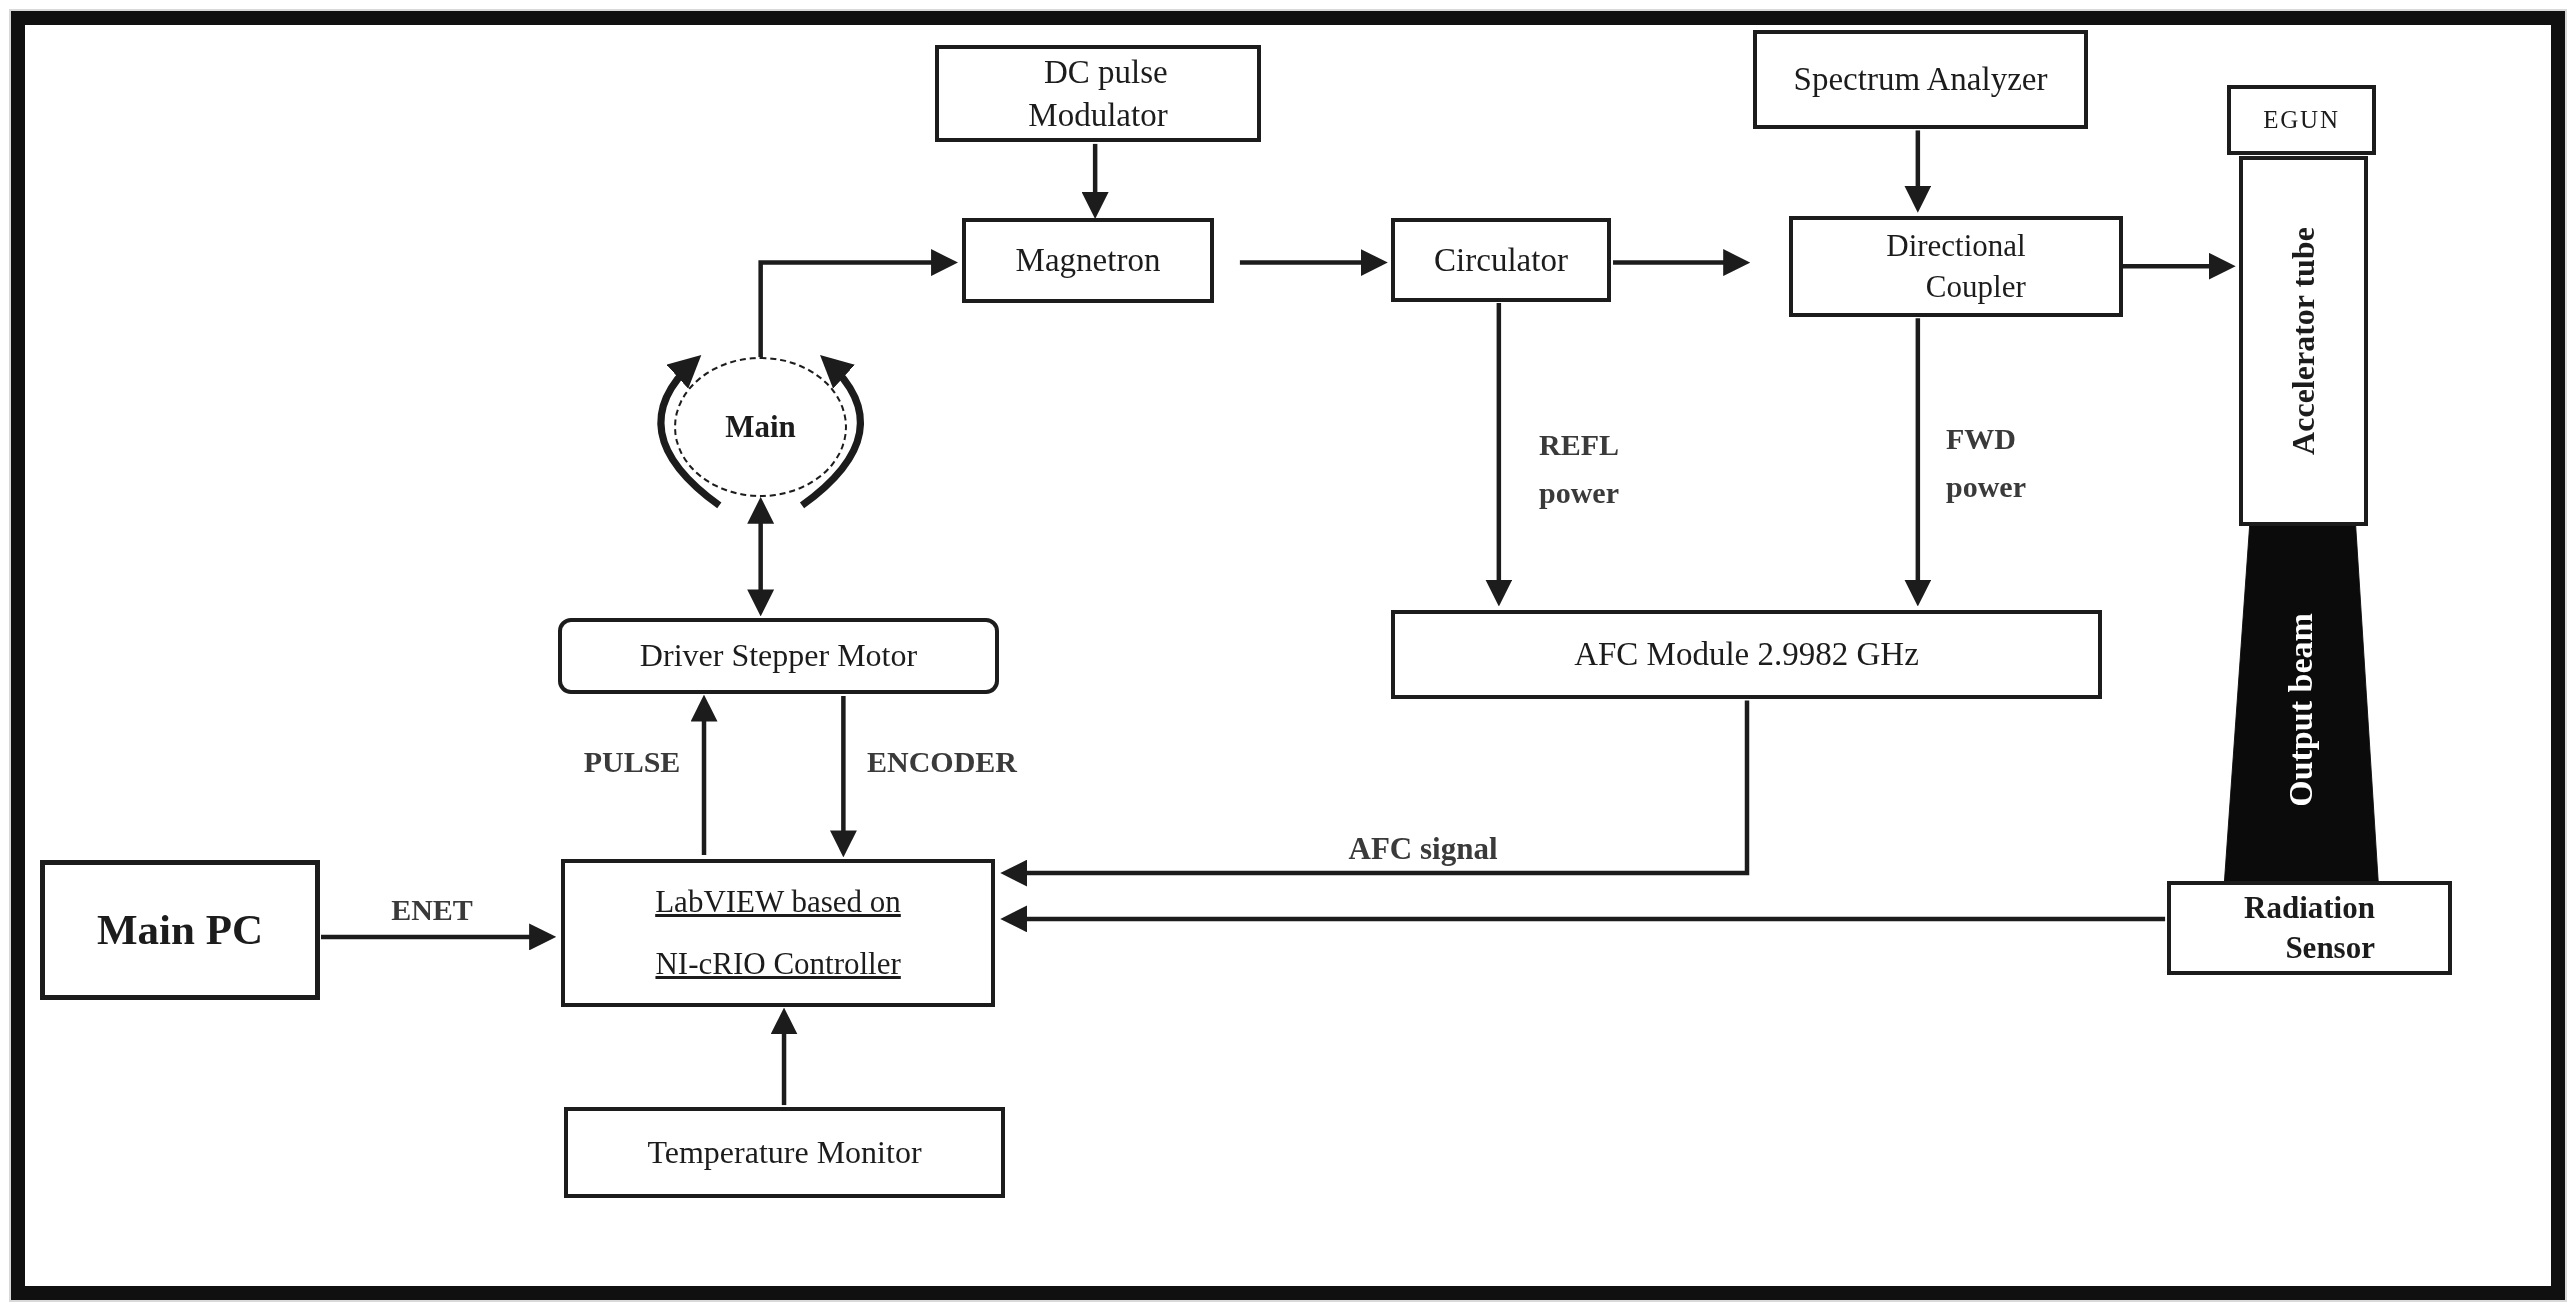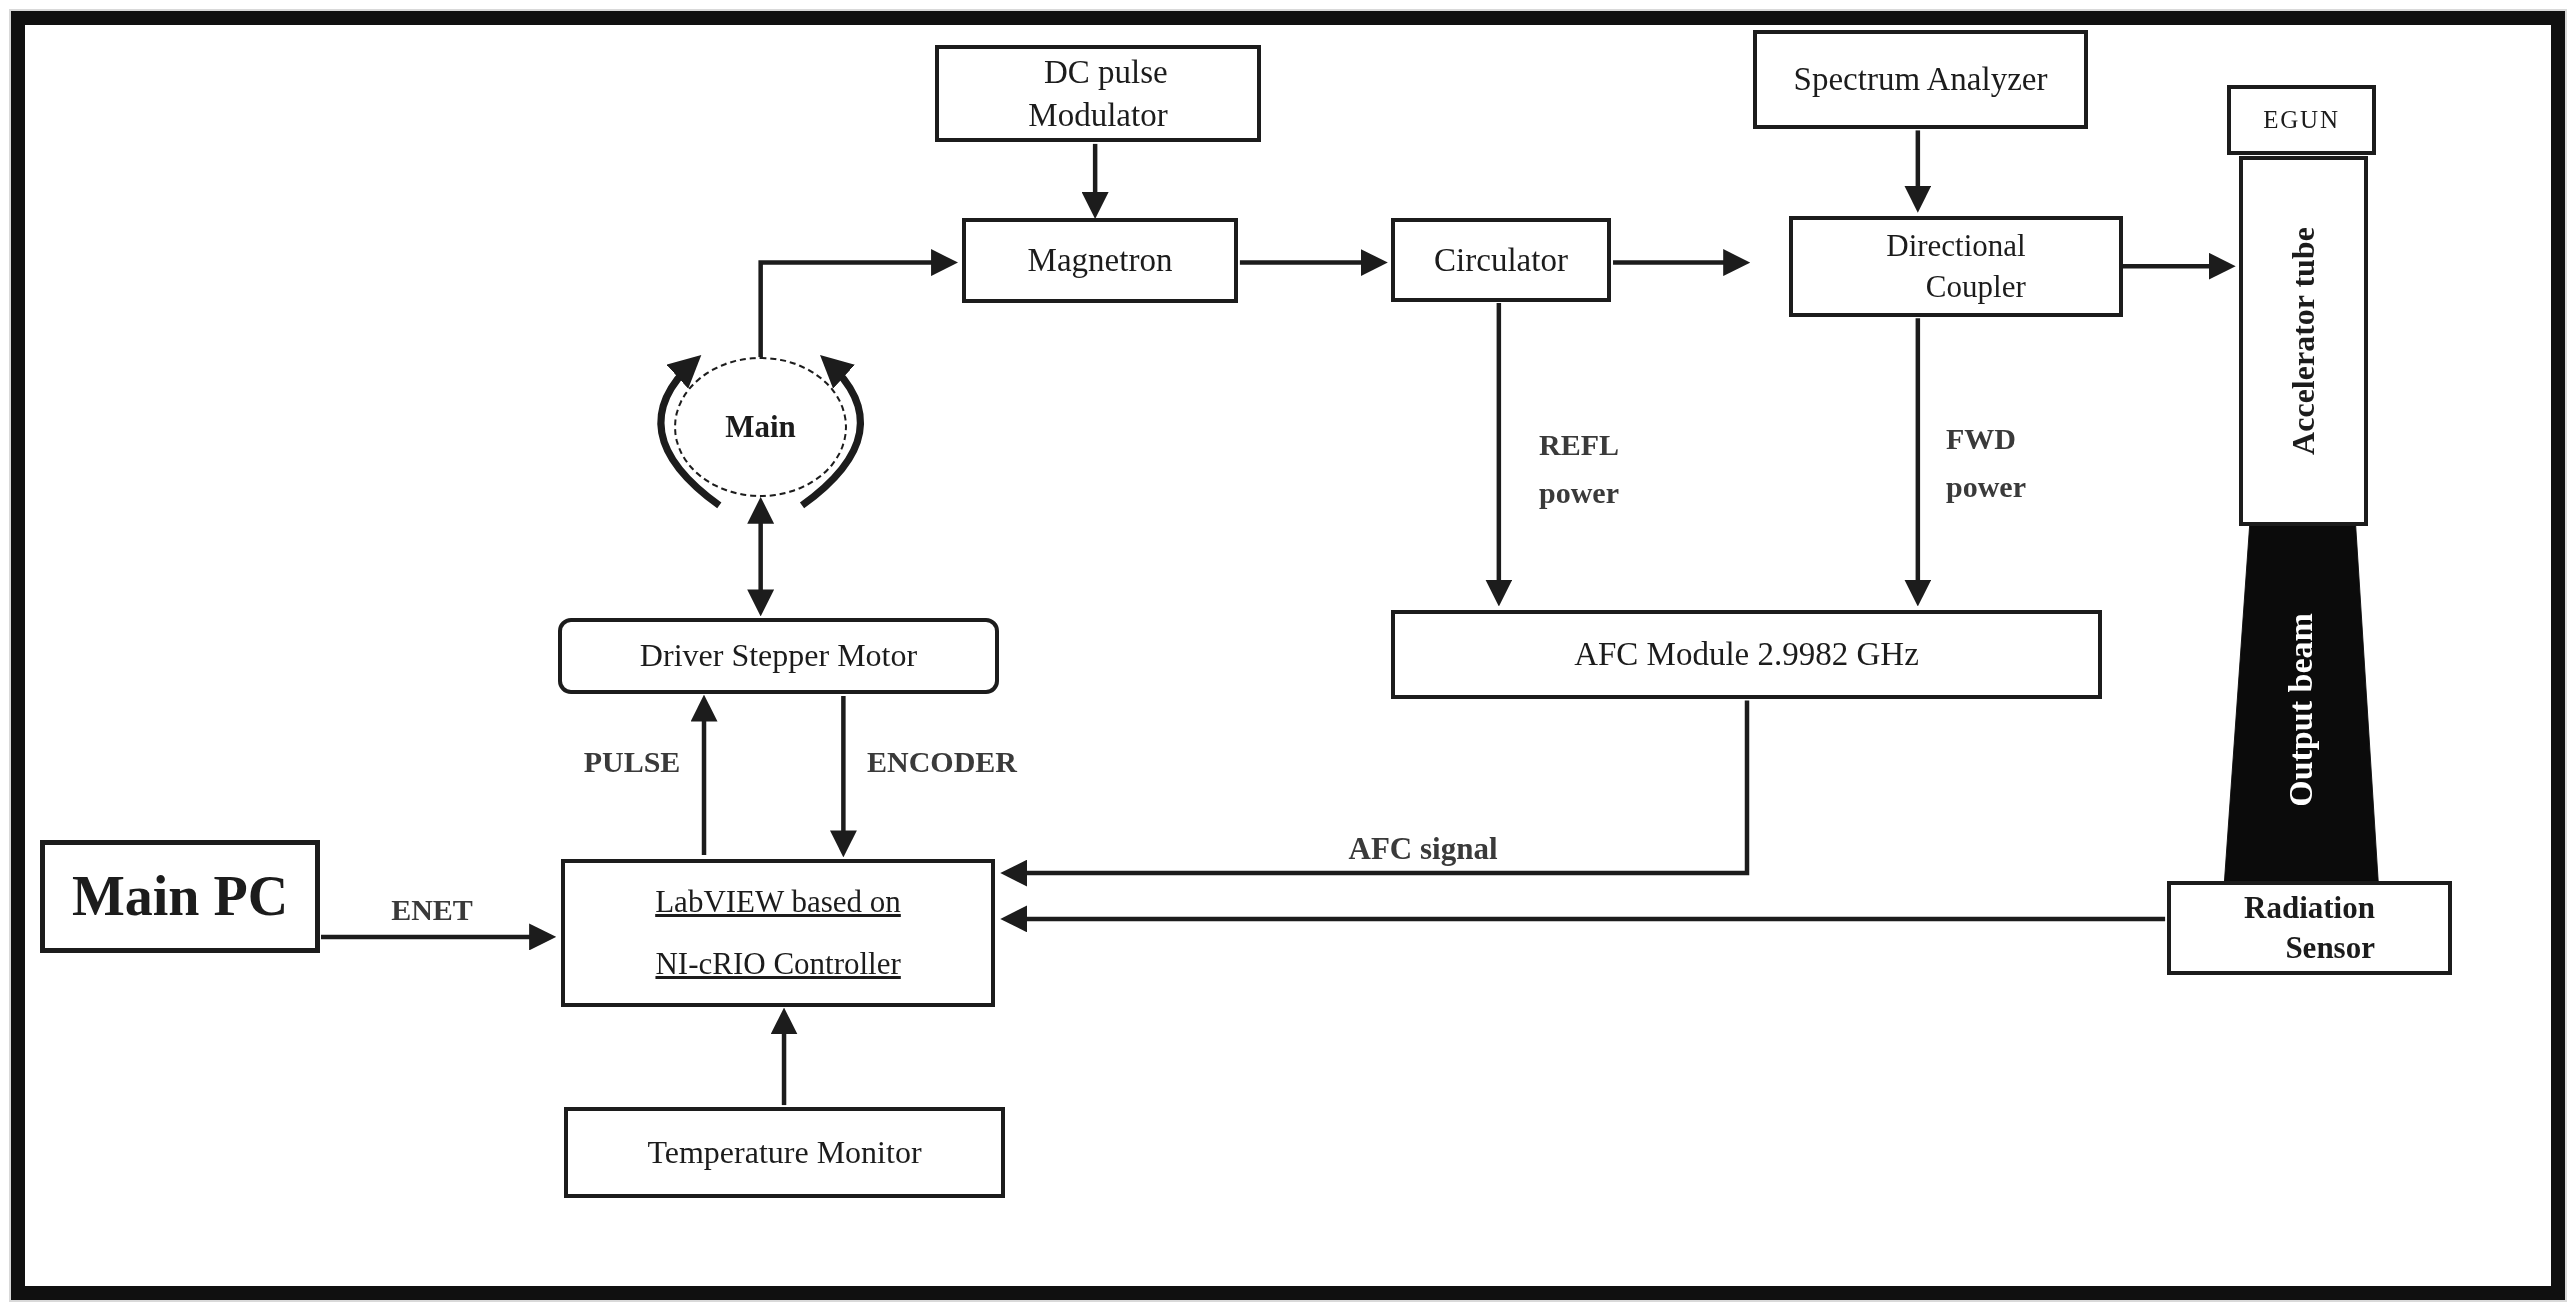--- a/index.html
+++ b/index.html
@@ -82,42 +82,42 @@
     <span>Spectrum Analyzer</span>
   </div>
 
   <div class="box" style="left:2227px; top:85px; width:149px; height:70px; font-size:25px; letter-spacing:1.8px;">
     <span>EGUN</span>
   </div>
 
   <div class="box" style="left:2239px; top:156px; width:129px; height:370px;"></div>
   <div class="rot-label" style="left:2303px; top:341px; font-size:32px; color:var(--ink,#1c1c1c);">Accelerator tube</div>
 
-  <div class="box" style="left:962px; top:218px; width:276px; height:85px;">
+  <div class="box" style="left:962px; top:218px; width:252px; height:85px;">
     <span>Magnetron</span>
   </div>
 
   <div class="box" style="left:1391px; top:218px; width:220px; height:84px;">
     <span>Circulator</span>
   </div>
 
   <div class="box ml" style="left:1753px; top:216px; width:334px; height:101px; font-size:31px;margin-left:36px;">
     <span>Directional
 Coupler</span>
   </div>
 
   <div class="box bold" style="left:674px; top:357px; width:173px; height:140px; border-radius:50%; border-width:2.7px; border-style:dashed; font-size:31px;">
     <span>Main</span>
   </div>
 
   <div class="box" style="left:558px; top:618px; width:441px; height:76px; font-size:32px;border-radius:13px;">
     <span>Driver Stepper Motor</span>
   </div>
 
-  <div class="box bold" style="left:40px; top:840px; width:280px; height:113px; font-size:56px; border-width:5.4px;">
+  <div class="box bold" style="left:40px; top:860px; width:280px; height:140px; font-size:43px; border-width:5.4px;">
     <span>Main PC</span>
   </div>
 
   <div class="box ml" style="left:561px; top:859px; width:434px; height:148px; font-size:31px; line-height:2.0;text-decoration:underline;">
     <span>LabVIEW based on
 NI-cRIO Controller</span>
   </div>
 
   <div class="box" style="left:1391px; top:610px; width:711px; height:89px;">
     <span>AFC Module 2.9982 GHz</span>

